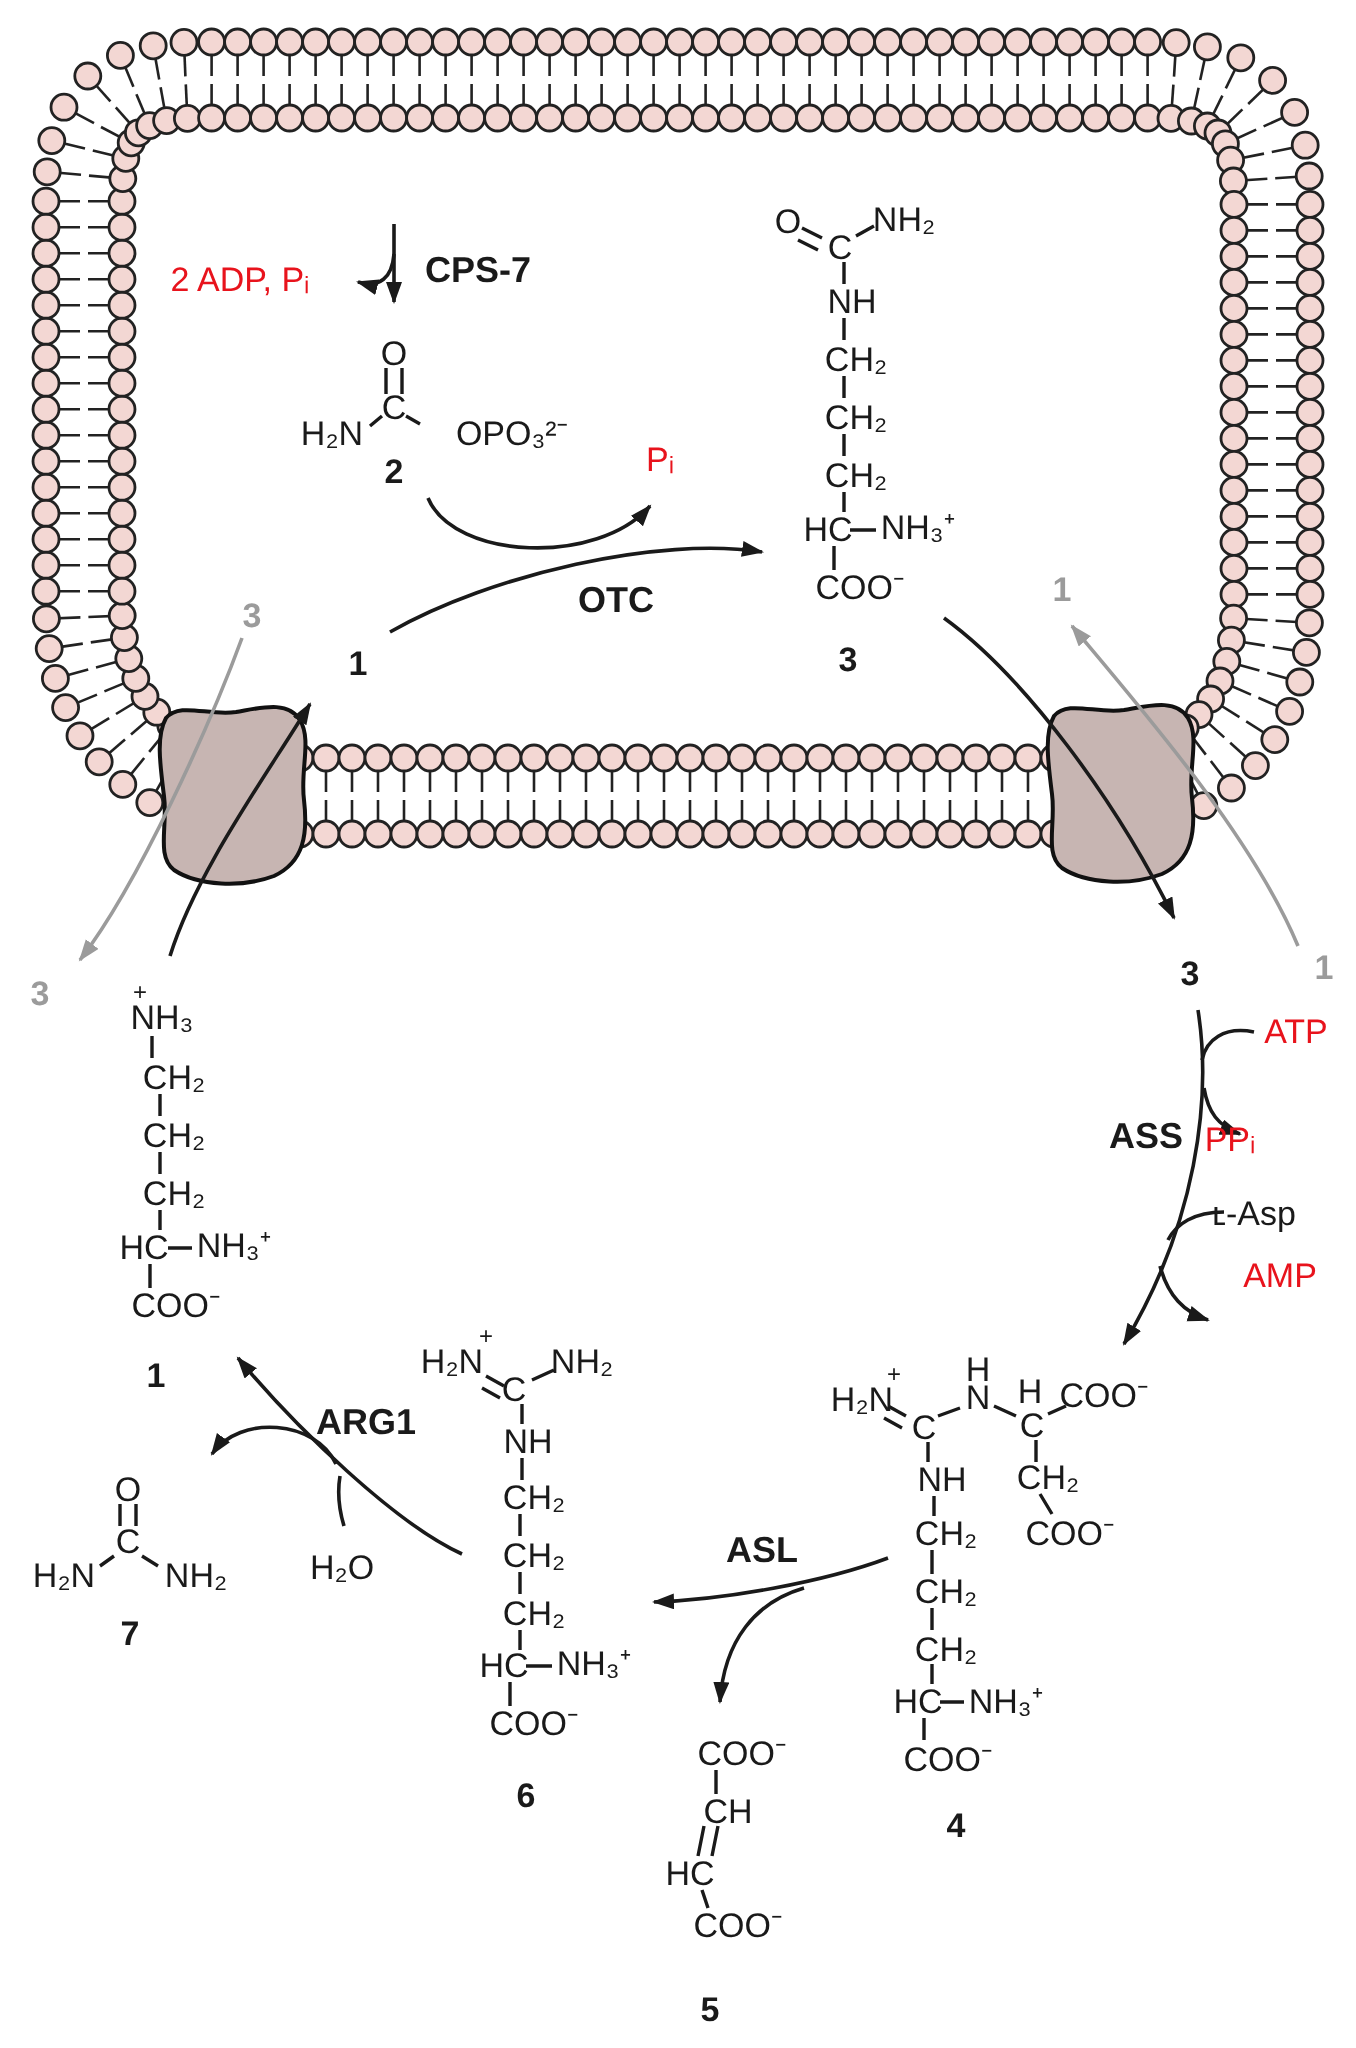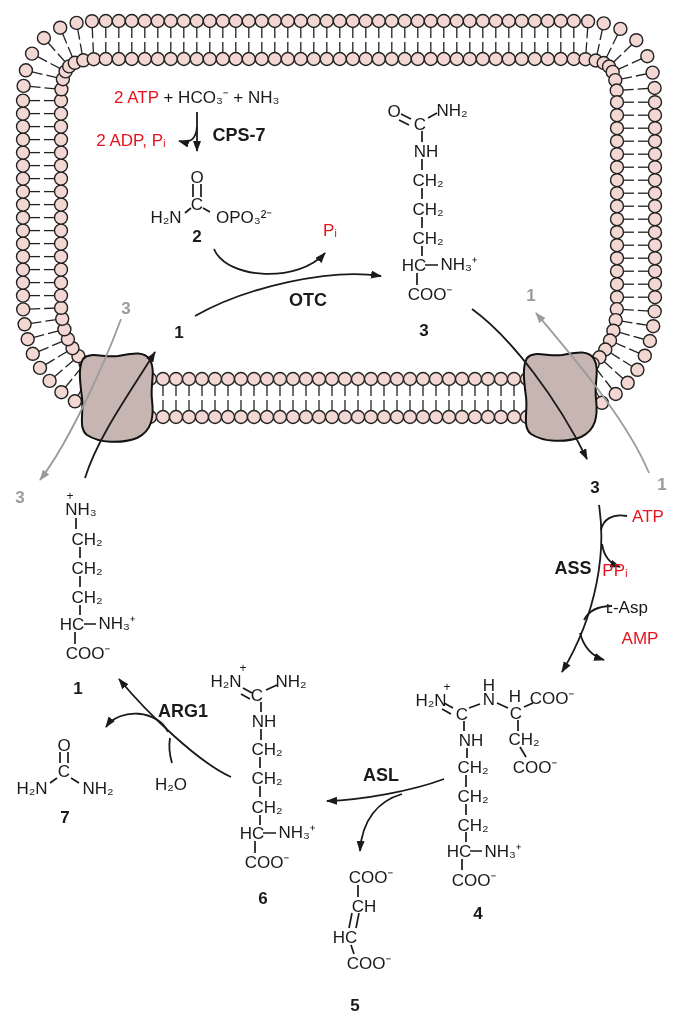--- a/index.html
+++ b/index.html
@@ -587,22 +587,21 @@
       <path class="arrow" marker-end="url(#mb)" d="M444,779 C412,791 362,800 327,801"></path>
       <path class="arrow" marker-end="url(#mb)" d="M402,794 C378,801 362,820 360,851"></path>
       <path class="arrow" marker-end="url(#mb)" d="M231,777 C198,762 148,714 119,679"></path>
       <path class="arrow" marker-end="url(#mb)" d="M168,732 C158,710 120,707 106,727"></path>
       <path class="arrow" d="M172,763 C169,753 169,744 170,738"></path>
       <path class="arrow" marker-end="url(#mb)" d="M85,478 C98,436 133,388 155,352"></path>
       <path class="arrow gy" marker-end="url(#mg)" d="M121,319 C106,360 70,441 40,480"></path>
     </g>
   </svg>
 
-  <span class="lbl eq" style="left:114px;top:97px"><span class="r">2 ATP</span><span> + HCO₃⁻ + NH₃</span></span>
-  <span class="lbl r" style="left:131px;top:140px">2 ADP, Pᵢ</span>
+  <span class="lbl r" style="left:120px;top:140px">2 ADP, Pᵢ</span>
   <span class="lbl b" style="left:239px;top:135px">CPS-7</span>
   <span class="lbl r" style="left:330px;top:230px">Pᵢ</span>
   <span class="lbl b" style="left:308px;top:300px">OTC</span>
   <span class="lbl b" style="left:573px;top:568px">ASS</span>
   <span class="lbl b" style="left:381px;top:775px">ASL</span>
   <span class="lbl b" style="left:183px;top:711px">ARG1</span>
   <span class="lbl r" style="left:648px;top:516px">ATP</span>
   <span class="lbl r" style="left:615px;top:570px">PPᵢ</span>
   <span class="lbl" style="left:627px;top:607px">ʟ-Asp</span>
   <span class="lbl r" style="left:640px;top:638px">AMP</span>
@@ -612,21 +611,21 @@
   <span class="lbl g" style="left:20px;top:497px">3</span>
   <span class="lbl g" style="left:531px;top:295px">1</span>
   <span class="lbl g" style="left:662px;top:484px">1</span>
 
   <span class="lbl num" style="left:179px;top:332px">1</span>
   <span class="lbl num" style="left:595px;top:487px">3</span>
 
   <span class="lbl" style="left:197px;top:177px">O</span>
   <span class="lbl" style="left:197px;top:204px">C</span>
   <span class="lbl" style="left:166px;top:217px">H₂N</span>
-  <span class="lbl" style="left:244px;top:217px">OPO₃²⁻</span>
+  <span class="lbl" style="left:256px;top:217px">OPO₃²⁻</span>
   <span class="lbl num" style="left:197px;top:236px">2</span>
 
   <span class="lbl" style="left:394px;top:111px">O</span>
   <span class="lbl" style="left:452px;top:110px">NH₂</span>
   <span class="lbl" style="left:420px;top:124px">C</span>
   <span class="lbl" style="left:426px;top:151px">NH</span>
   <span class="lbl" style="left:428px;top:180px">CH₂</span>
   <span class="lbl" style="left:428px;top:209px">CH₂</span>
   <span class="lbl" style="left:428px;top:238px">CH₂</span>
   <span class="lbl" style="left:414px;top:265px">HC</span>

